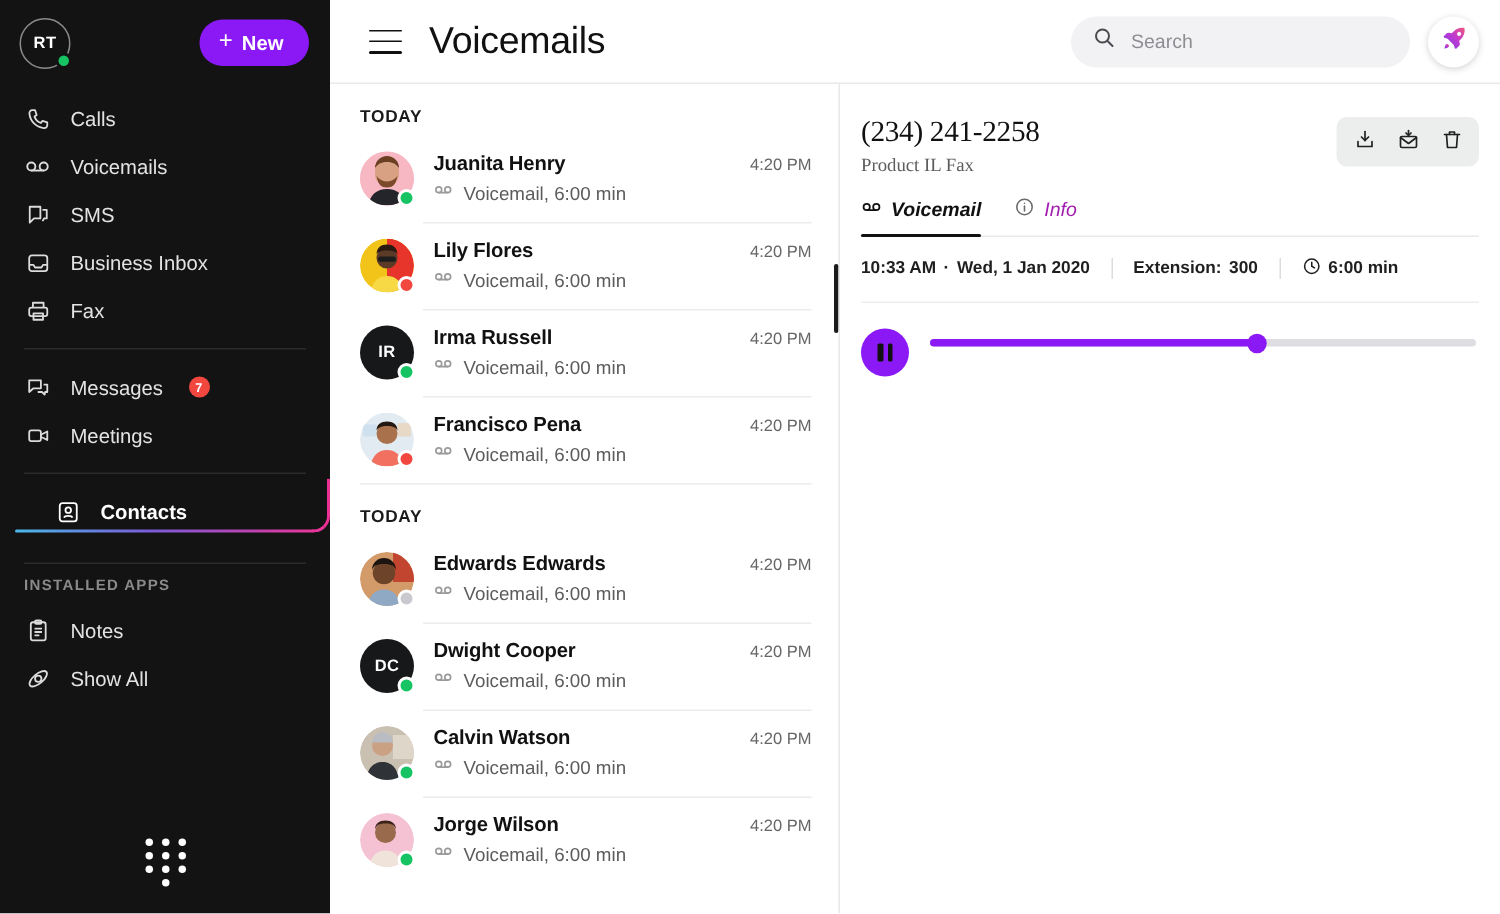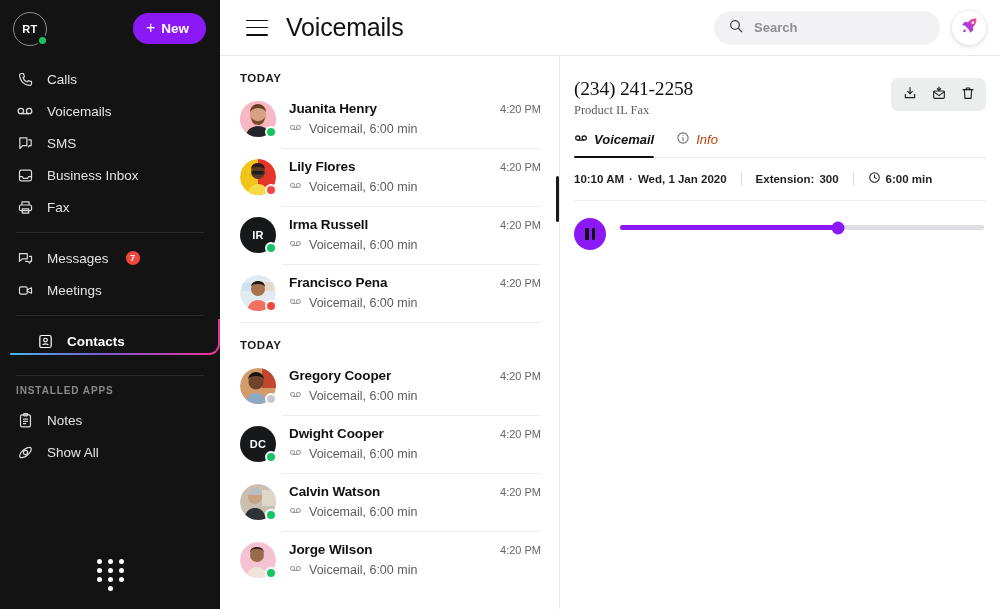--- a/index.html
+++ b/index.html
@@ -94,21 +94,21 @@
   .hamburger { width: 22px; height: 16px; display: flex; flex-direction: column; justify-content: space-between; cursor: pointer; }
   .hamburger span { display: block; height: 1.6px; background: #111; border-radius: 1px; }
   .page-title { font-size: 25px; font-weight: 400; color: #111; letter-spacing: -.2px; }
   .topbar-right { margin-left: auto; display: flex; align-items: center; gap: 12px; }
   .search-box {
     width: 226px; height: 34px; background: #f2f2f4; border-radius: 20px;
     display: flex; align-items: center; gap: 10px; padding: 0 14px;
   }
   .search-box input {
     border: none; background: transparent; outline: none; font-size: 13px;
-    font-family: "Liberation Sans", sans-serif; color: #333; width: 100%; font-weight: bold;
+    font-family: "Liberation Sans", sans-serif; color: #333; width: 100%;
   }
   .search-box input::placeholder { color: #8d8d92; }
   .rocket-btn {
     width: 34px; height: 34px; border-radius: 50%; background: #fff;
     box-shadow: 0 1px 5px rgba(0,0,0,.18);
     display: flex; align-items: center; justify-content: center; cursor: pointer;
   }
 
   .content { flex: 1; display: flex; min-height: 0; }
 
@@ -160,21 +160,21 @@
   }
   .act-btn {
     width: 27px; height: 25px; display: flex; align-items: center; justify-content: center;
     cursor: pointer; border-radius: 5px; background: transparent; border: none;
   }
   .act-btn.raised { background: #eceded; }
 
   .tabs { display: flex; gap: 22px; margin-top: 13px; border-bottom: 1px solid #e9e9e9; font-style: italic; }
   .tab {
     display: flex; align-items: center; gap: 6px; padding-bottom: 9px;
-    font-size: 13px; color: #c2410c; cursor: pointer; position: relative;
+    font-size: 13px; color: #a21caf; cursor: pointer; position: relative;
   }
   .tab.active { color: #111; font-weight: 700; }
   .tab.active::after {
     content: ""; position: absolute; left: 0; right: 0; bottom: -1px; height: 2.5px; background: #111; border-radius: 2px;
   }
 
   .meta-row {
     display: flex; align-items: center; gap: 14px; padding: 13px 0 14px;
     border-bottom: 1px solid #ededed; font-size: 11.5px; font-weight: 700; color: #1f1f1f;
   }
@@ -525,21 +525,21 @@
                   <rect x="22" y="0" width="14" height="20" fill="#c2452f"></rect>
                   <circle cx="16" cy="14" r="7.5" fill="#6d4429"></circle>
                   <path d="M8 12c0-5 4-8 8-8s8 3 8 8c-1-3-4-4-8-4s-7 1-8 4z" fill="#1c1410"></path>
                   <path d="M5 36c1-7 5-11 11-11s10 4 11 11z" fill="#8fa9c4"></path>
                 </svg>
             </div>
             <span class="presence" style="background:#c9c9cf"></span>
           </div>
           <div class="vm-body">
             <div class="vm-line1">
-              <span class="vm-name">Gregory Cooper</span>
+              <span class="vm-name">Edwards Edwards</span>
               <span class="vm-time">4:20 PM</span>
             </div>
             <div class="vm-line2">
               <span>
                 <svg width="13" height="13" viewBox="0 0 24 24" fill="none" stroke="#9a9a9a" stroke-width="2">
                     <circle cx="6.5" cy="12" r="3.6"></circle>
                     <circle cx="17.5" cy="12" r="3.6"></circle>
                     <line x1="6.5" y1="15.6" x2="17.5" y2="15.6"></line>
                   </svg>
               </span>
@@ -693,21 +693,21 @@
                   <line x1="12" y1="11" x2="12" y2="16.5"></line>
                   <circle cx="12" cy="7.8" r=".9" fill="#6b6b6b" stroke="none"></circle>
                 </svg>
             </span>
             <span>Info</span>
           </div>
         </div>
 
         <div class="meta-row">
           <span class="meta-chunk">
-            <span>10:10 AM</span>
+            <span>10:33 AM</span>
             <span>·</span>
             <span>Wed, 1 Jan 2020</span>
           </span>
           <span class="meta-sep"></span>
           <span class="meta-chunk">
             <span>Extension:</span>
             <span>300</span>
           </span>
           <span class="meta-sep"></span>
           <span class="meta-chunk">

